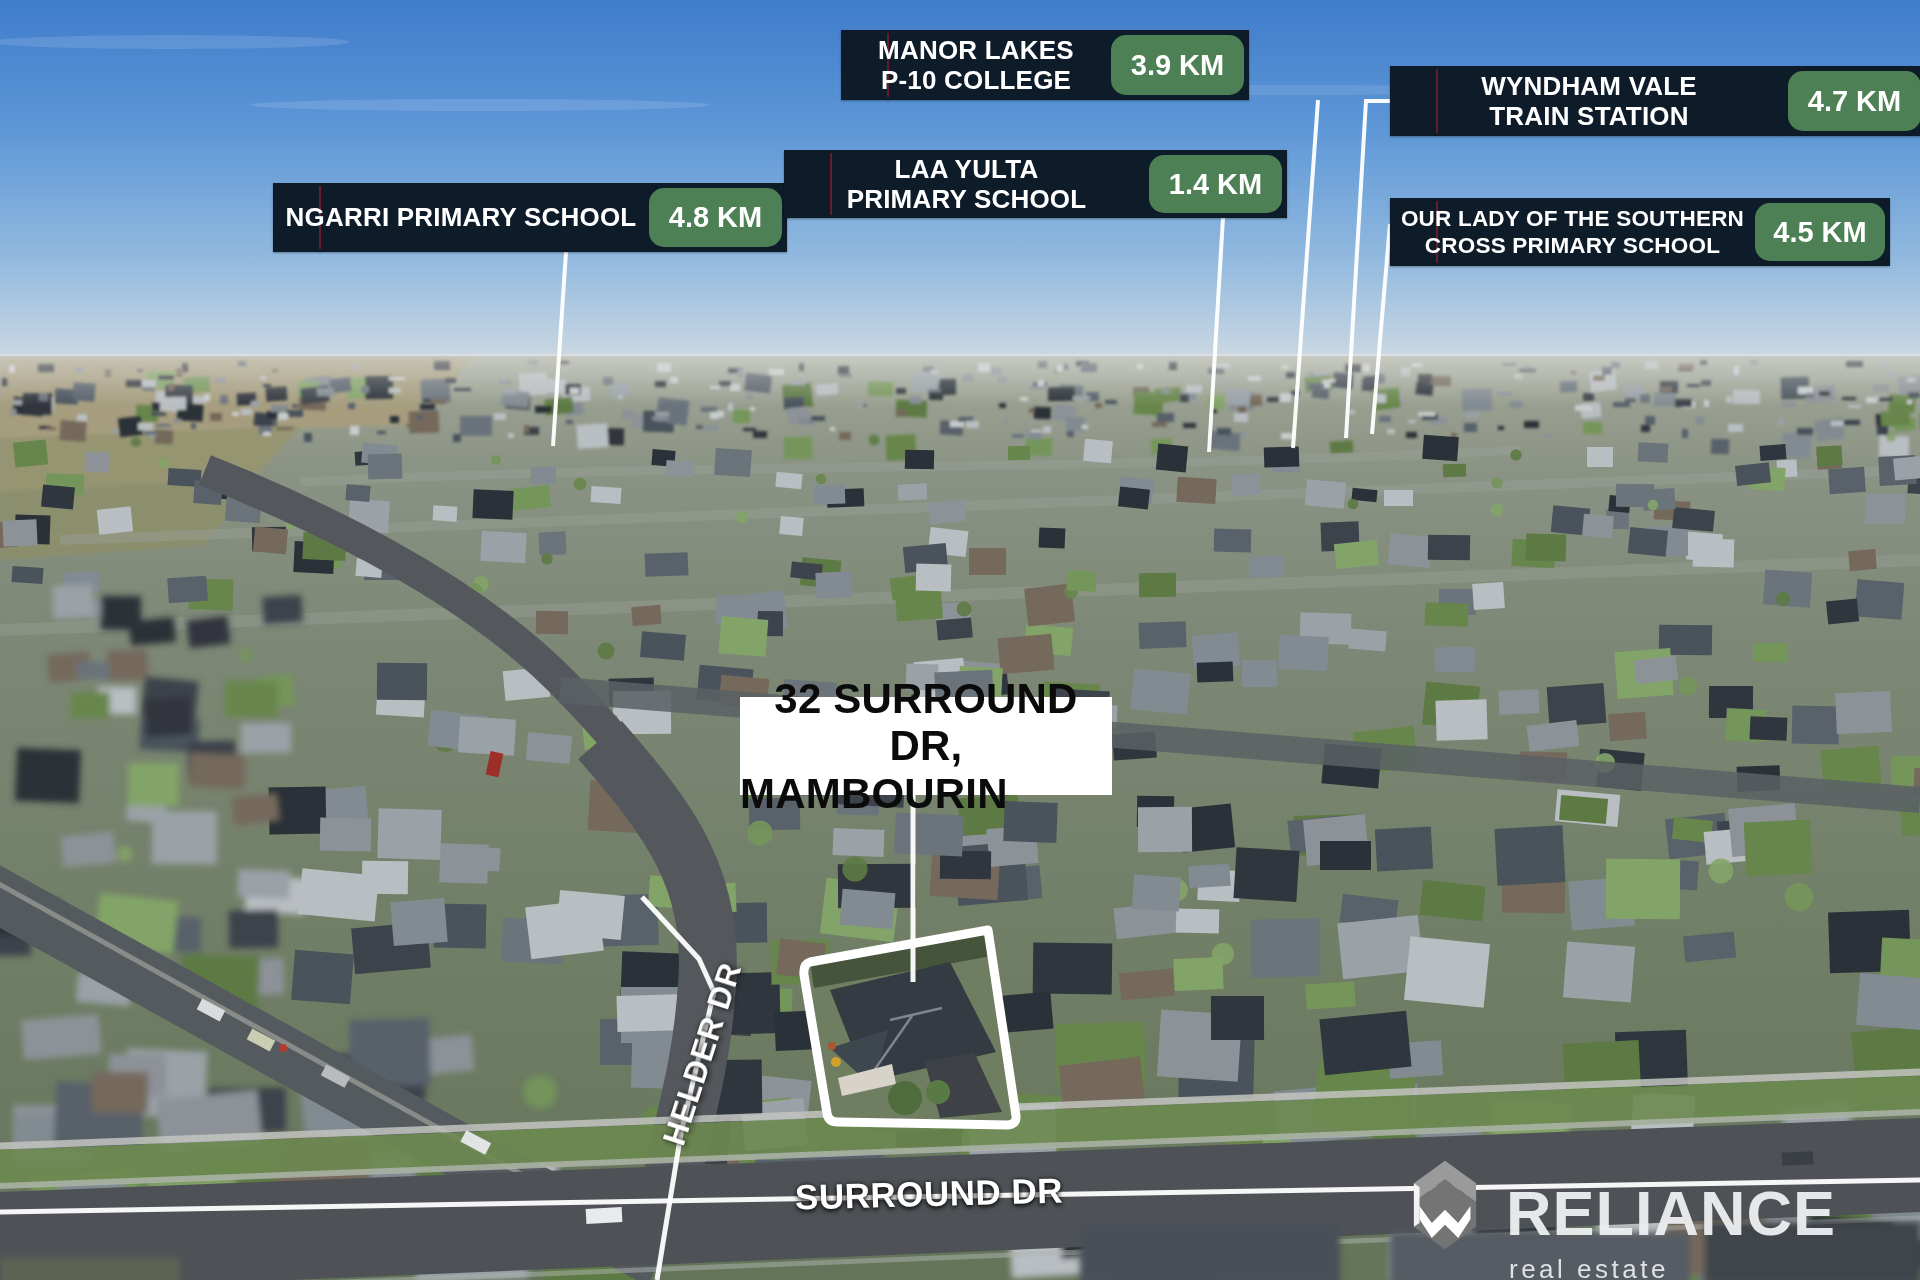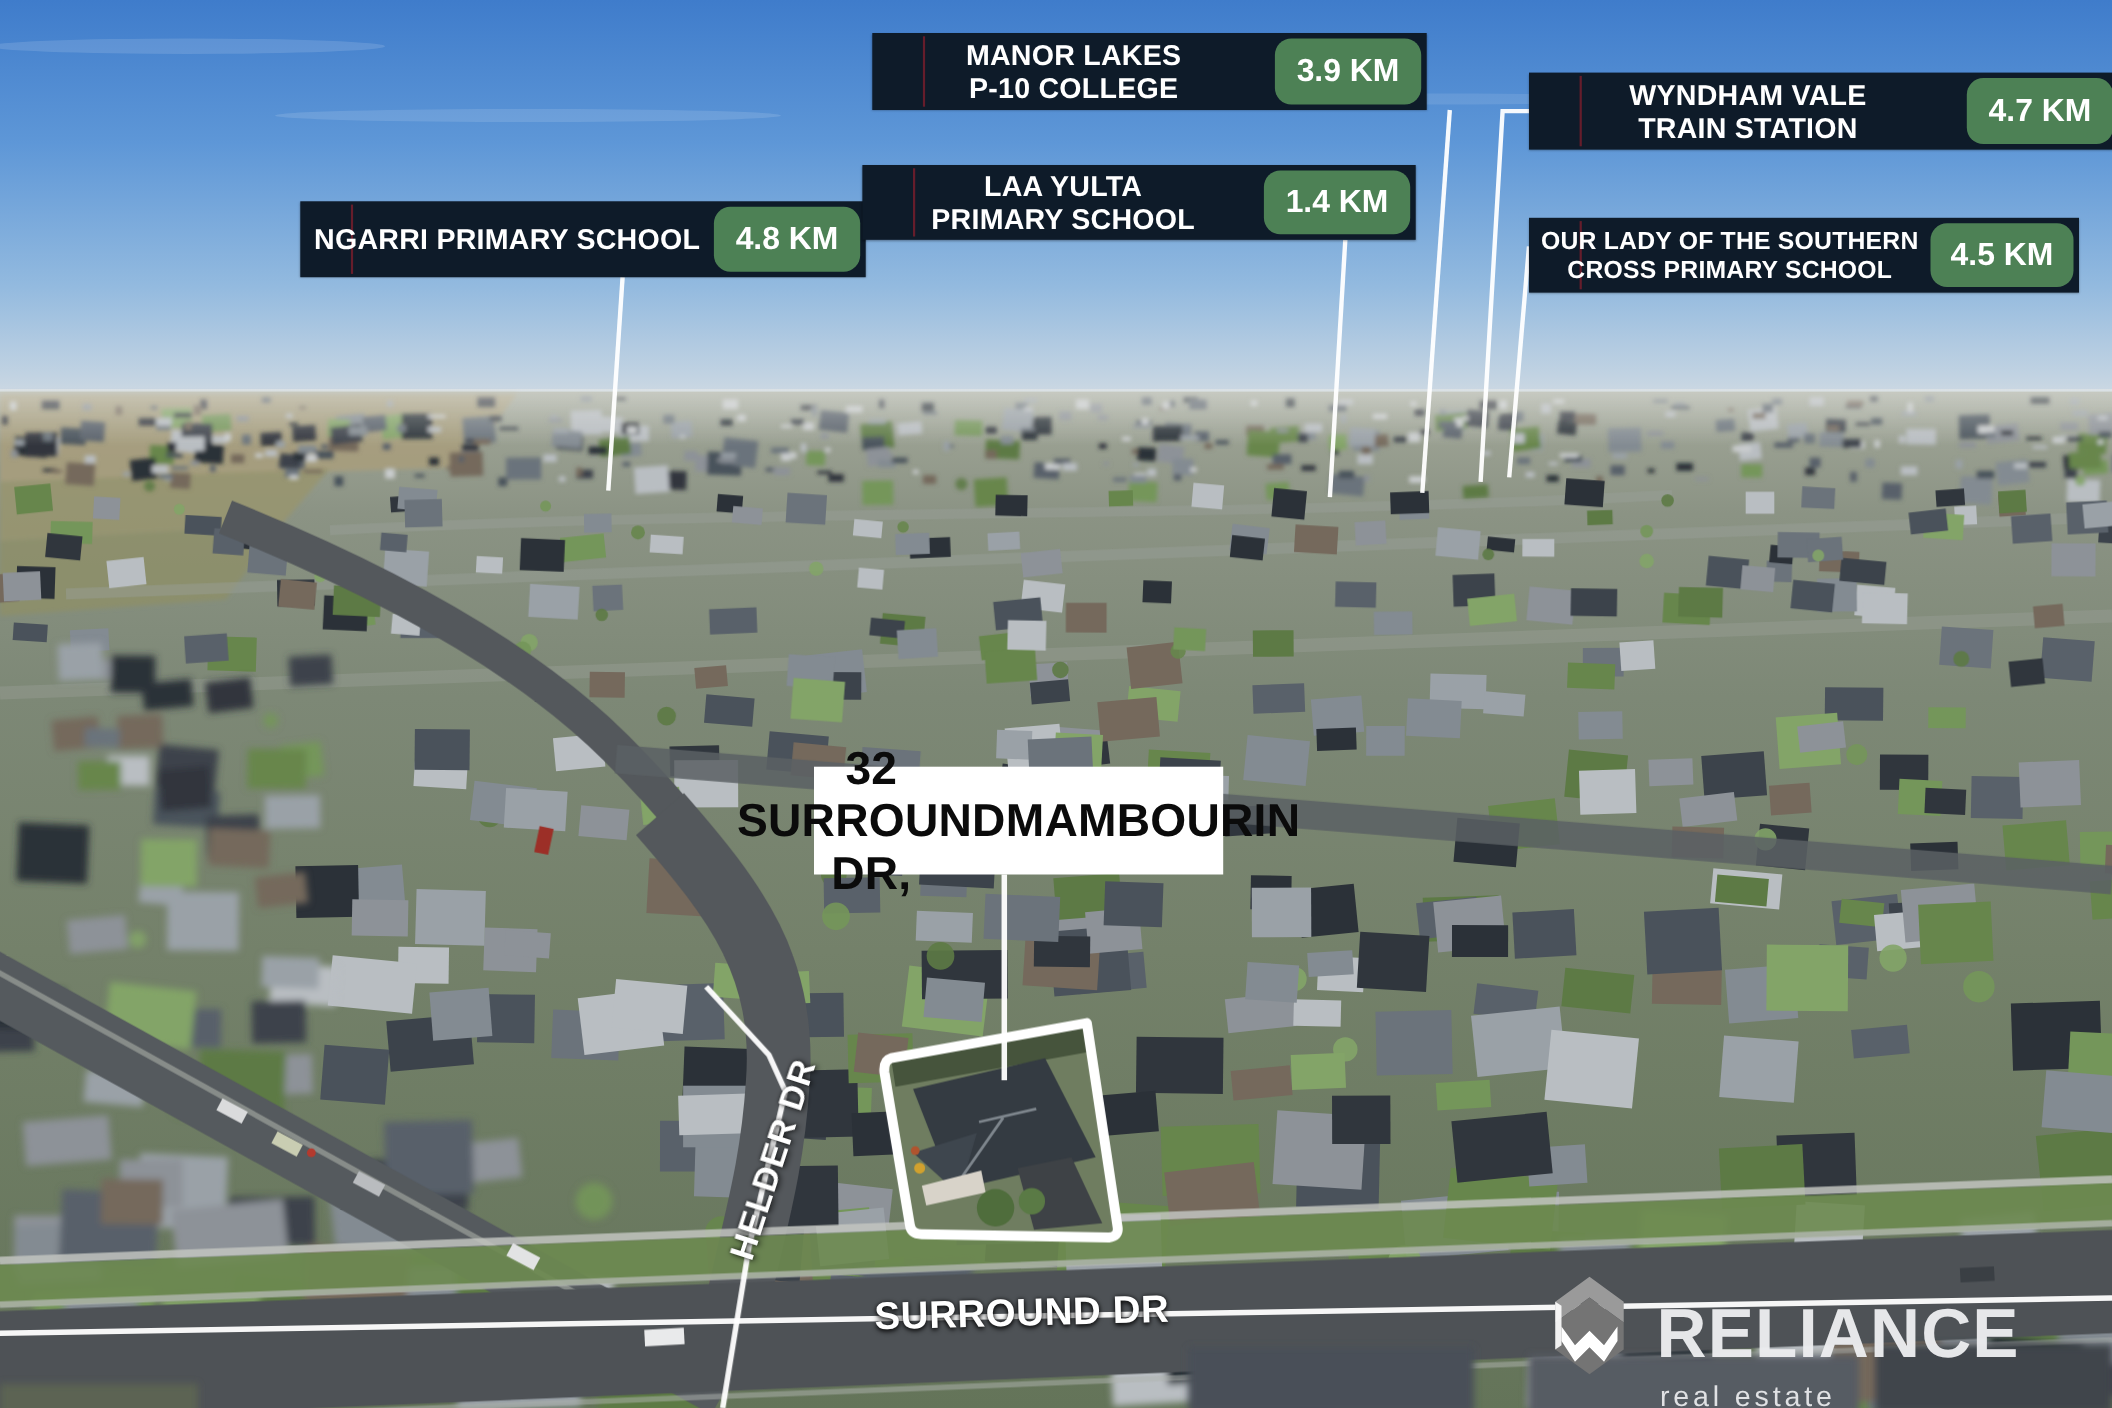--- a/index.html
+++ b/index.html
@@ -16,22 +16,22 @@
             justify-content:center;align-items:center;color:#fff;font-weight:700;
             line-height:1.16;letter-spacing:.2px;font-size:26px;text-align:center;}
   .loc-label.small .loc-text{font-size:22.5px;line-height:1.2;}
   .loc-badge{width:133px;margin:5px 5px 5px 0;background:#4d8155;color:#fff;
              font-weight:700;font-size:29px;display:flex;align-items:center;
              justify-content:center;position:relative;z-index:1;border-radius:15px;}
   .loc-label.small .loc-badge{width:130px;}
 
   
   .addr{position:absolute;z-index:3;left:740px;top:697px;width:372px;height:98px;
-        background:#ffffff;color:#0b0b0b;display:flex;flex-direction:row;
-        justify-content:center;align-items:center;font-weight:700;font-size:42px;
+        background:#ffffff;color:#0b0b0b;display:flex;flex-direction:column;
+        justify-content:center;align-items:flex-start;font-weight:700;font-size:42px;
         line-height:1.12;letter-spacing:.2px;text-align:center;}
 
   
   .street{position:absolute;z-index:3;color:#fff;font-weight:700;white-space:nowrap;}
   .street-helder{left:703px;top:1054px;font-size:31px;letter-spacing:1px;
         transform:translate(-50%,-50%) rotate(-72deg);
         text-shadow:0 2px 6px rgba(0,0,0,.75),0 0 3px rgba(0,0,0,.5);}
   .street-surround{left:929px;top:1194px;font-size:35px;letter-spacing:.5px;
         transform:translate(-50%,-50%) rotate(-1.5deg);
         text-shadow:0 2px 5px rgba(0,0,0,.85),0 0 4px rgba(0,0,0,.6);}
@@ -982,21 +982,21 @@
     <g stroke="#ffffff" stroke-width="4" fill="none" opacity="0.95">
       <path d="M 1318,100 L 1293,448"></path>
       <path d="M 1390,101 L 1366,101 L 1346,438"></path>
       <path d="M 566,252 L 553,446"></path>
       <path d="M 1223,218 L 1209,452"></path>
       <path d="M 1390,224 L 1372,434"></path>
       <path d="M 913,795 L 913,982" stroke-width="5"></path>
     </g>
   </svg>
 
-  <div class="loc-label" style="left:793px;top:30px;width:504px;height:70px;">
+  <div class="loc-label" style="left:841px;top:30px;width:408px;height:70px;">
     <span class="loc-accent"></span>
     <div class="loc-text">
       <div>MANOR LAKES</div>
       <div>P-10 COLLEGE</div>
     </div>
     <div class="loc-badge">3.9 KM</div>
   </div>
 
   <div class="loc-label" style="left:1390px;top:66px;width:536px;height:70px;">
     <span class="loc-accent"></span>

